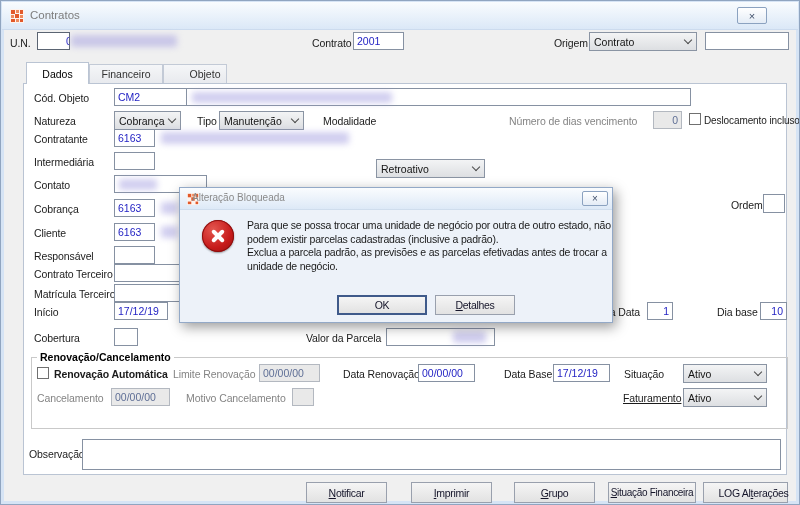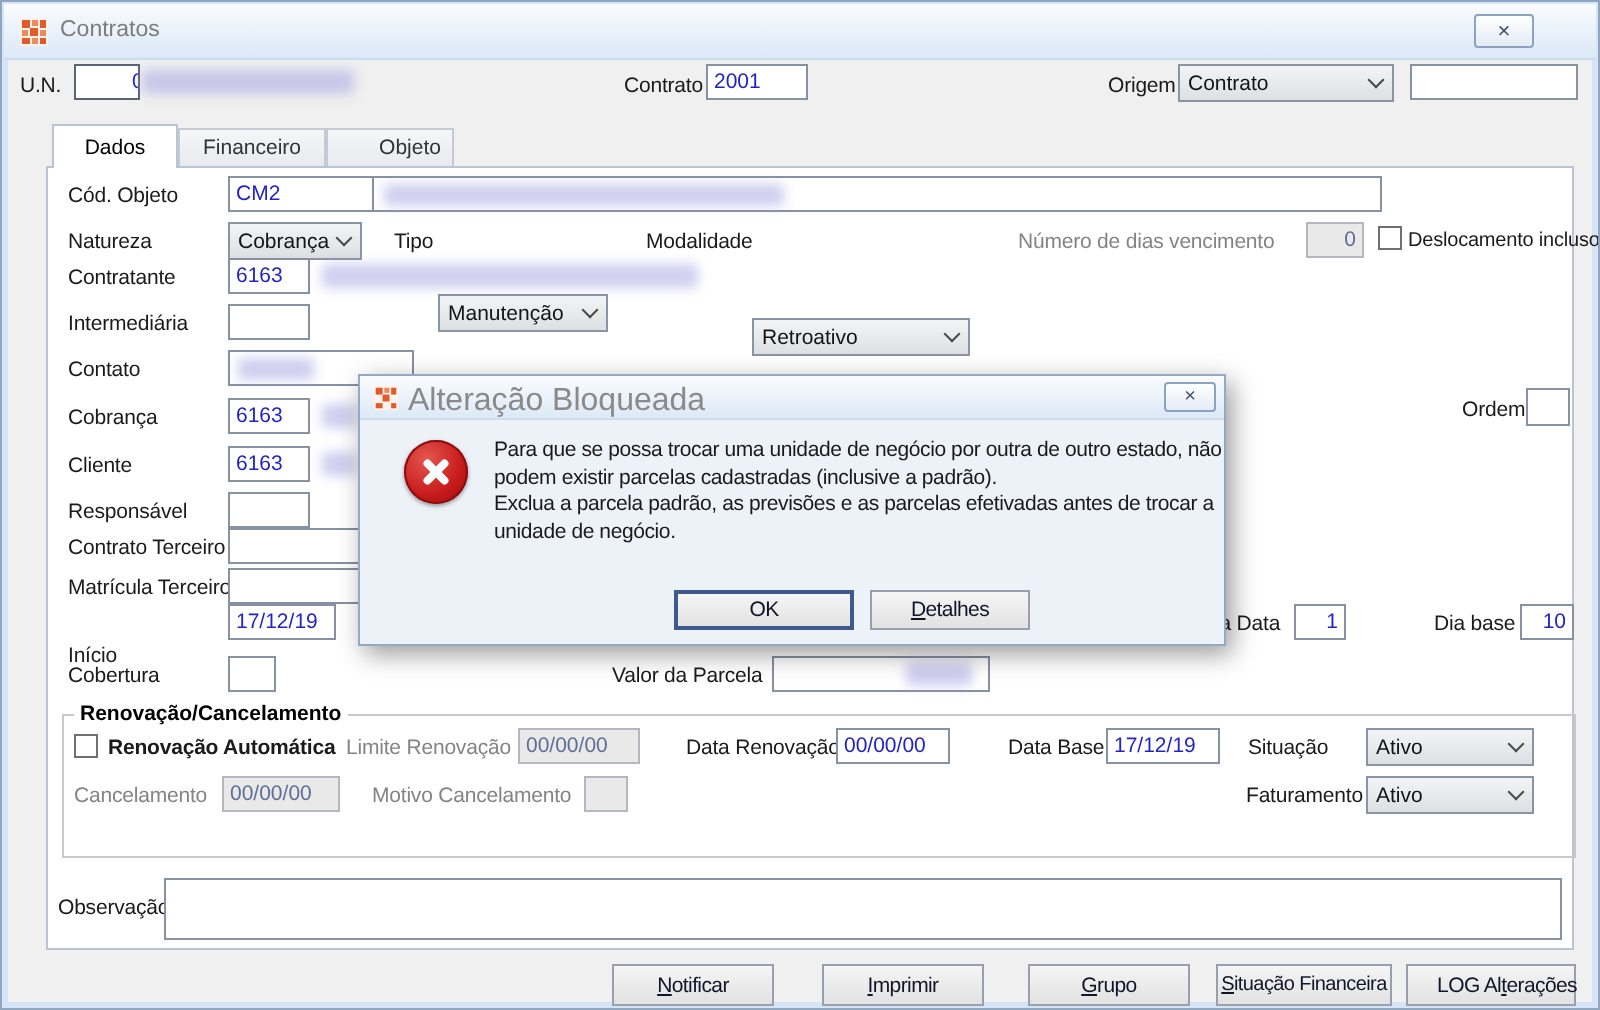--- a/index.html
+++ b/index.html
@@ -36,21 +36,21 @@
   .tab.active { left:25px; top:61px; width:63px; height:22px; background:#fff;
                 border:1px solid #bac4d3; border-bottom:none; z-index:2; }
   .tab.idle { top:63px; height:19px; background:linear-gradient(#f5f6f8,#e8eaee);
               border:1px solid #c3cad6; border-bottom:none; color:#333; }
   .grp { position:absolute; border:1px solid #c9c9c9; background:transparent; }
   .grp-title { position:absolute; background:#fff; font-weight:bold; font-size:10.5px; padding:0 3px; white-space:nowrap; }
   .dialog { position:absolute; left:178px; top:186px; width:434px; height:136px; background:#edf2f9;
             border:1px solid #93a9c7; box-shadow:3px 4px 12px rgba(0,0,0,.4); z-index:10; }
   .dlg-titlebar { position:absolute; left:0; top:0; width:100%; height:22px;
                   background:linear-gradient(#fafcfe,#dde9f7); border-bottom:1px solid #cfdded; }
-  .dlg-title { position:absolute; left:24px; top:4px; font-size:16px; color:#8a8a8a; }
+  .dlg-title { position:absolute; left:12px; top:4px; font-size:10px; color:#8a8a8a; }
   .erricon { position:absolute; left:22px; top:32px; width:32px; height:32px; border-radius:50%;
              background:radial-gradient(circle at 35% 30%, #e4564f, #c61a1a 60%, #941111);
              box-shadow:0 1px 2px rgba(0,0,0,.4), inset 0 0 0 1px #8c0f0f; }
   .erricon::before, .erricon::after { content:""; position:absolute; left:8px; top:14px;
              width:16px; height:4px; background:#fff; border-radius:2px; }
   .erricon::before { transform:rotate(45deg); }
   .erricon::after  { transform:rotate(-45deg); }
   .dlg-msg { position:absolute; left:67px; top:31px; font-size:10.5px; letter-spacing:-0.2px;
              color:#1a1a1a; line-height:13.5px; white-space:pre; }
   .btn.focused { border:2px solid #3f5a8a; }
@@ -101,21 +101,21 @@
   <div class="txt" style="left:113px;top:87px;width:84px;height:18px;">CM2</div>
   <div class="txt" style="left:185px;top:87px;width:505px;height:18px;"></div>
   <div class="redact" style="left:191px;top:91px;width:200px;height:11px;"></div>
 
   <span class="lbl" style="left:33px;top:114px;">Natureza</span>
   <div class="combo" style="left:113px;top:110px;width:67px;height:19px;">
     <span>Cobrança</span>
       <span class="chev"></span>
   </div>
   <span class="lbl" style="left:196px;top:114px;">Tipo</span>
-  <div class="combo" style="left:218px;top:110px;width:85px;height:19px;margin-top:36px;">
+  <div class="combo" style="left:218px;top:110px;width:85px;height:19px;">
     <span>Manutenção</span>
       <span class="chev"></span>
   </div>
   <span class="lbl" style="left:322px;top:114px;">Modalidade</span>
   <div class="combo" style="left:375px;top:110px;width:109px;height:19px;margin-top:48px;">
     <span>Retroativo</span>
       <span class="chev"></span>
   </div>
   <span class="lbl dis" style="left:508px;top:114px;">Número de dias vencimento</span>
   <div class="txt dis ra" style="left:652px;top:110px;width:29px;height:18px;">0</div>
@@ -143,21 +143,21 @@
 
   <span class="lbl" style="left:33px;top:249px;">Responsável</span>
   <div class="txt" style="left:113px;top:245px;width:41px;height:18px;"></div>
 
   <span class="lbl" style="left:33px;top:267px;">Contrato Terceiro</span>
   <div class="txt" style="left:113px;top:263px;width:100px;height:18px;"></div>
 
   <span class="lbl" style="left:33px;top:287px;">Matrícula Terceiro</span>
   <div class="txt" style="left:113px;top:283px;width:100px;height:18px;"></div>
 
-  <span class="lbl" style="left:33px;top:305px;margin-top:16px;">Início</span>
+  <span class="lbl" style="left:33px;top:305px;">Início</span>
   <div class="txt" style="left:113px;top:301px;width:54px;height:18px;">17/12/19</div>
 
   <span class="lbl" style="left:33px;top:331px;">Cobertura</span>
   <div class="txt" style="left:113px;top:327px;width:24px;height:18px;"></div>
 
   <span class="lbl" style="left:730px;top:198px;">Ordem</span>
   <div class="txt" style="left:762px;top:193px;width:22px;height:19px;"></div>
 
   <span class="lbl" style="left:603px;top:305px;">da Data</span>
   <div class="txt ra" style="left:646px;top:301px;width:26px;height:18px;">1</div>
@@ -182,21 +182,21 @@
   <span class="lbl" style="left:623px;top:367px;">Situação</span>
   <div class="combo" style="left:682px;top:363px;width:84px;height:19px;">
     <span>Ativo</span>
       <span class="chev"></span>
   </div>
 
   <span class="lbl dis" style="left:36px;top:391px;">Cancelamento</span>
   <div class="txt dis" style="left:110px;top:387px;width:59px;height:18px;">00/00/00</div>
   <span class="lbl dis" style="left:185px;top:391px;">Motivo Cancelamento</span>
   <div class="txt dis" style="left:291px;top:387px;width:22px;height:18px;"></div>
-  <span class="lbl" style="left:622px;top:391px;">Faturamento</span>
+  <span class="lbl" style="left:622px;top:391px;text-decoration:underline;">Faturamento</span>
   <div class="combo" style="left:682px;top:387px;width:84px;height:19px;">
     <span>Ativo</span>
       <span class="chev"></span>
   </div>
 
   <span class="lbl" style="left:28px;top:447px;">Observação</span>
   <div class="txt" style="left:81px;top:438px;width:699px;height:31px;"></div>
 
   <div class="btn" style="left:305px;top:481px;width:81px;height:21px;">
     <span></span>

